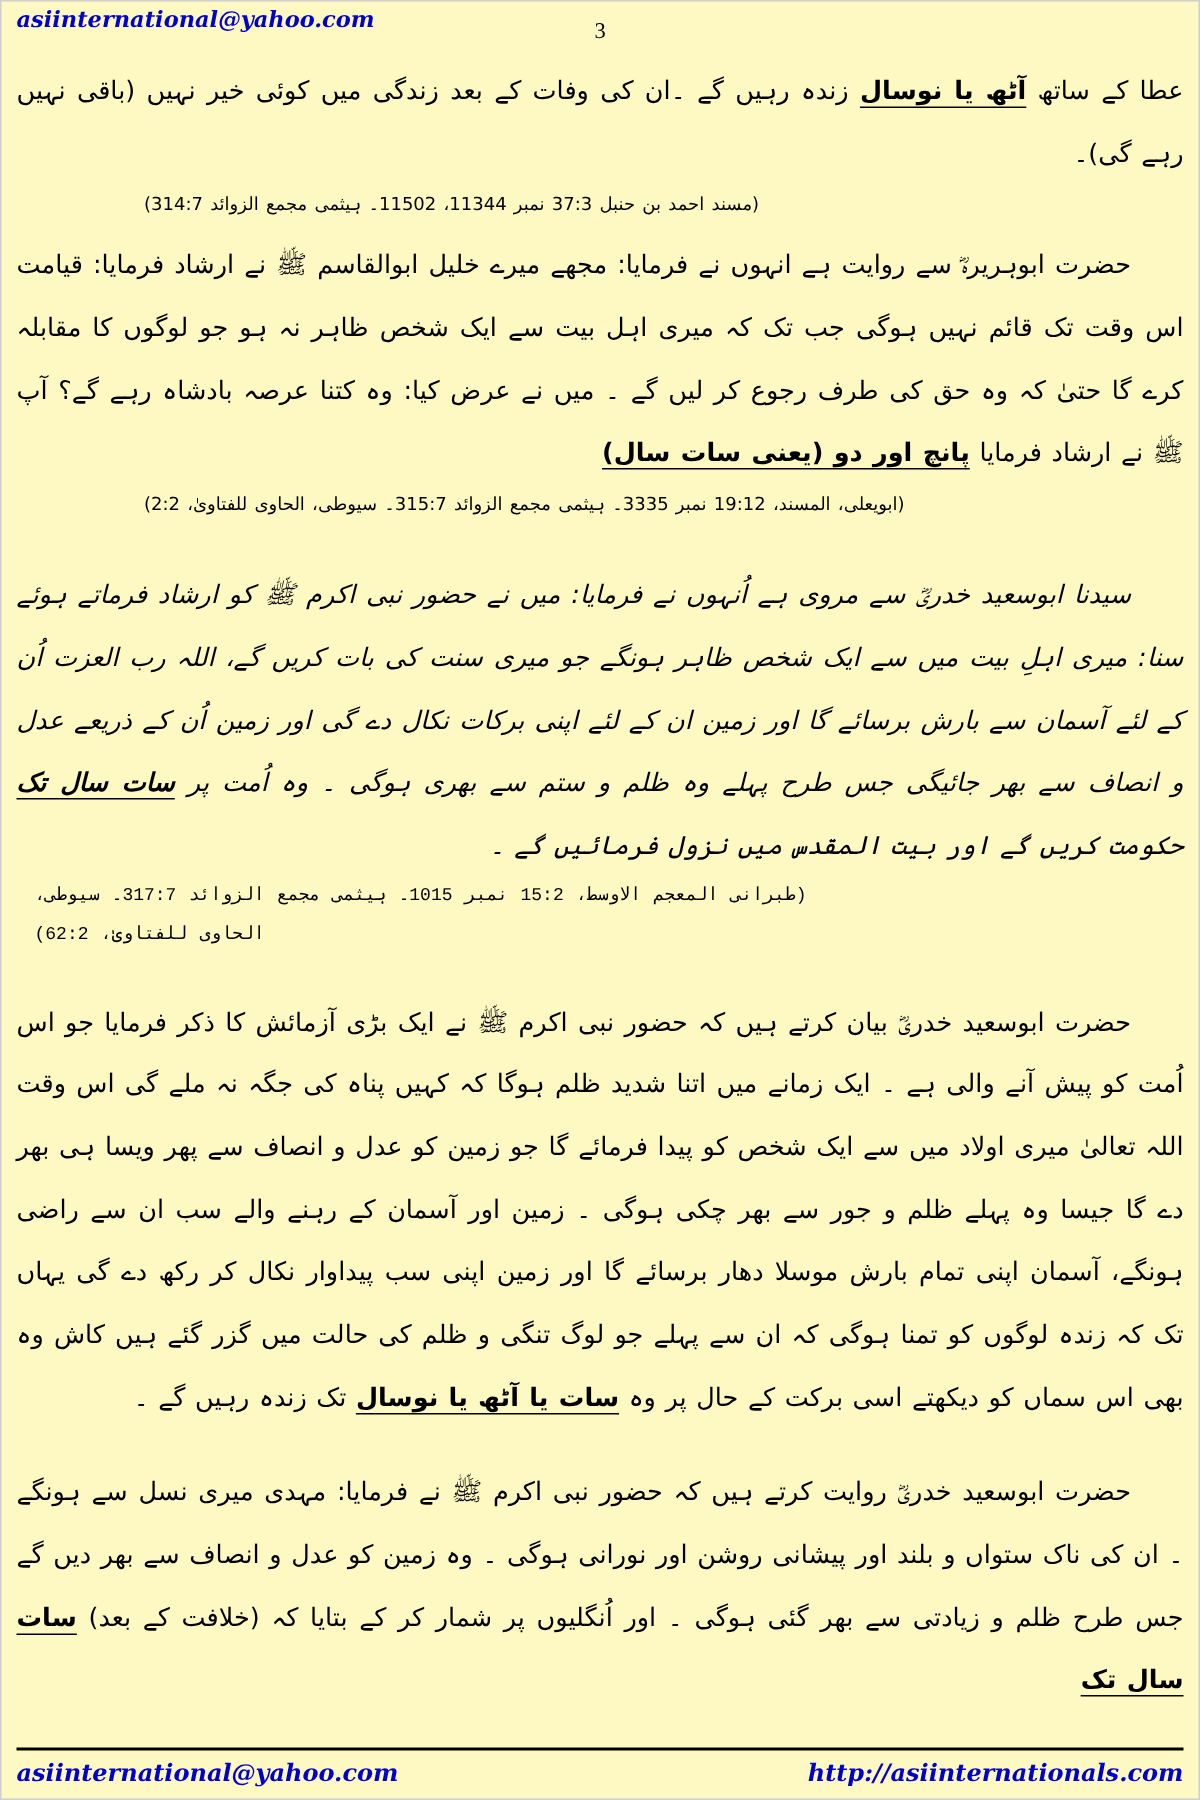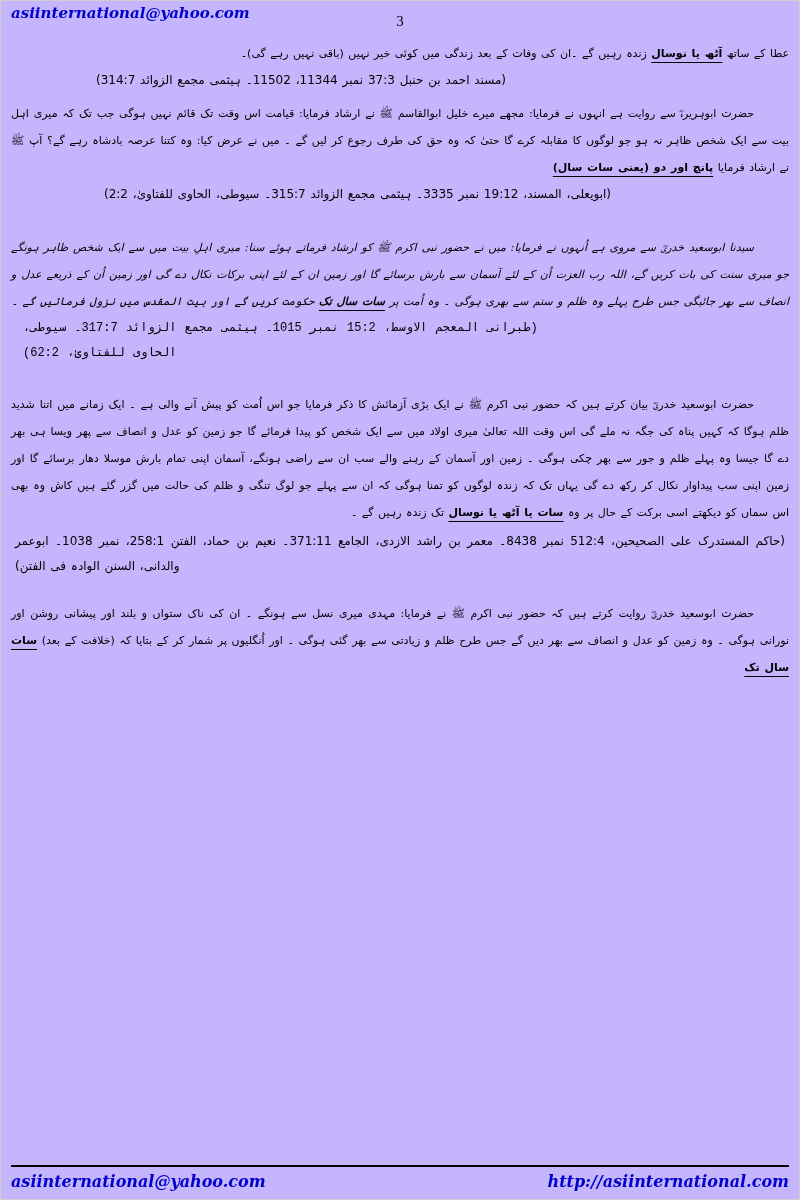--- a/index.html
+++ b/index.html
@@ -1,21 +1,21 @@
 <!DOCTYPE html>
 <html lang="ur"><head>
 <meta charset="utf-8">
 <title>Document Page 3</title>
 <style>
   html,body{margin:0;padding:0;background:#e8e8e8;}
   .page{
     position:relative;
     width:800px;height:1200px;
     margin:0 auto;
-    background:#c4b5fd;
+    background:#fef9c3;
     color:#000;
     font-family:"DejaVu Sans",sans-serif;
     box-sizing:border-box;
     padding:0 10px;
     overflow:hidden;
     border:1px solid #cfcfcf;
   }
   
   .top-email{
     position:absolute;left:10px;top:3px;
@@ -28,39 +28,39 @@
     text-align:center;
     font-family:"Liberation Serif","DejaVu Serif",serif;
     font-size:15px;
     padding-top:12px;
     height:22px;
   }
   
   .para{
     direction:rtl;
     text-align:justify;
-    font-size:11px;
+    font-size:17px;
     line-height:2.45;
     word-spacing:1px;
   }
   .para.indent{ text-indent:35px; }
   .hl{
     font-weight:bold;
     text-decoration:underline;
     text-underline-offset:5px;
   }
   
   .ref{
     direction:rtl;
     font-size:12px;
     line-height:2.1;
     word-spacing:1px;
   }
   .ref.left1{ text-align:left; padding-left:85px; padding-right:160px;}
-  .ref.left2{ text-align:center; padding-left:85px; padding-right:170px;}
+  .ref.left2{ text-align:left; padding-left:85px; padding-right:170px;}
   .ref.left3{ text-align:left; padding-left:12px;  padding-right:210px;font-family:Liberation Mono, monospace;}
   .ref.wrap2{ text-align:justify; text-align-last:left; padding:0 4px;}
   
   .bottom{
     position:absolute;left:0;right:0;bottom:8px;
     padding:0 10px;
   }
   .bottom .rule{
     border-top:2px solid #000;
     margin-bottom:5px;
@@ -100,25 +100,24 @@
   <div class="para indent p2"><span>حضرت ابوہریرہؓ سے روایت ہے انہوں نے فرمایا: مجھے میرے خلیل ابوالقاسم ﷺ نے ارشاد فرمایا: قیامت اس وقت تک قائم نہیں ہوگی جب تک کہ میری اہل بیت سے ایک شخص ظاہر نہ ہو جو لوگوں کا مقابلہ کرے گا حتیٰ کہ وہ حق کی طرف رجوع کر لیں گے ۔ میں نے عرض کیا: وہ کتنا عرصہ بادشاہ رہے گے؟ آپ ﷺ نے ارشاد فرمایا </span><span class="hl">پانچ اور دو (یعنی سات سال)</span><span></span></div>
 
   <div class="ref left2 r2">(ابویعلی، المسند، 19:12 نمبر 3335۔ ہیثمی مجمع الزوائد 315:7۔ سیوطی، الحاوی للفتاویٰ، 2:2)</div>
 
   <div class="para indent p3"><span>سیدنا ابوسعید خدریؓ سے مروی ہے اُنہوں نے فرمایا: میں نے حضور نبی اکرم ﷺ کو ارشاد فرماتے ہوئے سنا: میری اہلِ بیت میں سے ایک شخص ظاہر ہونگے جو میری سنت کی بات کریں گے، اللہ رب العزت اُن کے لئے آسمان سے بارش برسائے گا اور زمین ان کے لئے اپنی برکات نکال دے گی اور زمین اُن کے ذریعے عدل و انصاف سے بھر جائیگی جس طرح پہلے وہ ظلم و ستم سے بھری ہوگی ۔ وہ اُمت پر </span><span class="hl">سات سال تک</span><span> حکومت کریں گے اور بیت المقدس میں نزول فرمائیں گے ۔</span></div>
 
   <div class="ref left3 r3">(طبرانی المعجم الاوسط، 15:2 نمبر 1015۔ ہیثمی مجمع الزوائد 317:7۔ سیوطی، الحاوی للفتاویٰ، 62:2)</div>
 
   <div class="para indent p4"><span>حضرت ابوسعید خدریؓ بیان کرتے ہیں کہ حضور نبی اکرم ﷺ نے ایک بڑی آزمائش کا ذکر فرمایا جو اس اُمت کو پیش آنے والی ہے ۔ ایک زمانے میں اتنا شدید ظلم ہوگا کہ کہیں پناہ کی جگہ نہ ملے گی اس وقت اللہ تعالیٰ میری اولاد میں سے ایک شخص کو پیدا فرمائے گا جو زمین کو عدل و انصاف سے پھر ویسا ہی بھر دے گا جیسا وہ پہلے ظلم و جور سے بھر چکی ہوگی ۔ زمین اور آسمان کے رہنے والے سب ان سے راضی ہونگے، آسمان اپنی تمام بارش موسلا دھار برسائے گا اور زمین اپنی سب پیداوار نکال کر رکھ دے گی یہاں تک کہ زندہ لوگوں کو تمنا ہوگی کہ ان سے پہلے جو لوگ تنگی و ظلم کی حالت میں گزر گئے ہیں کاش وہ بھی اس سماں کو دیکھتے اسی برکت کے حال پر وہ </span><span class="hl">سات یا آٹھ یا نوسال</span><span> تک زندہ رہیں گے ۔</span></div>
 
-  <div class="ref wrap2 r4">(حاکم المستدرک علی الصحیحین، 512:4 نمبر 8438۔ معمر بن راشد الازدی، الجامع 371:11۔ نعیم بن حماد، الفتن 258:1، نمبر 1038۔ ابوعمر والدانی، السنن الوادہ فی الفتن)</div>
 
   <div class="para indent p5"><span>حضرت ابوسعید خدریؓ روایت کرتے ہیں کہ حضور نبی اکرم ﷺ نے فرمایا: مہدی میری نسل سے ہونگے ۔ ان کی ناک ستواں و بلند اور پیشانی روشن اور نورانی ہوگی ۔ وہ زمین کو عدل و انصاف سے بھر دیں گے جس طرح ظلم و زیادتی سے بھر گئی ہوگی ۔ اور اُنگلیوں پر شمار کر کے بتایا کہ (خلافت کے بعد) </span><span class="hl">سات سال تک</span></div>
 
   <div class="bottom">
     <div class="rule"></div>
     <div class="row">
       <span class="blue-link">asiinternational@yahoo.com</span>
-      <span class="blue-link">http://asiinternational.com</span>
+      <span class="blue-link">http://asiinternationals.com</span>
     </div>
   </div>
 
 </div>
 
 </body></html>

